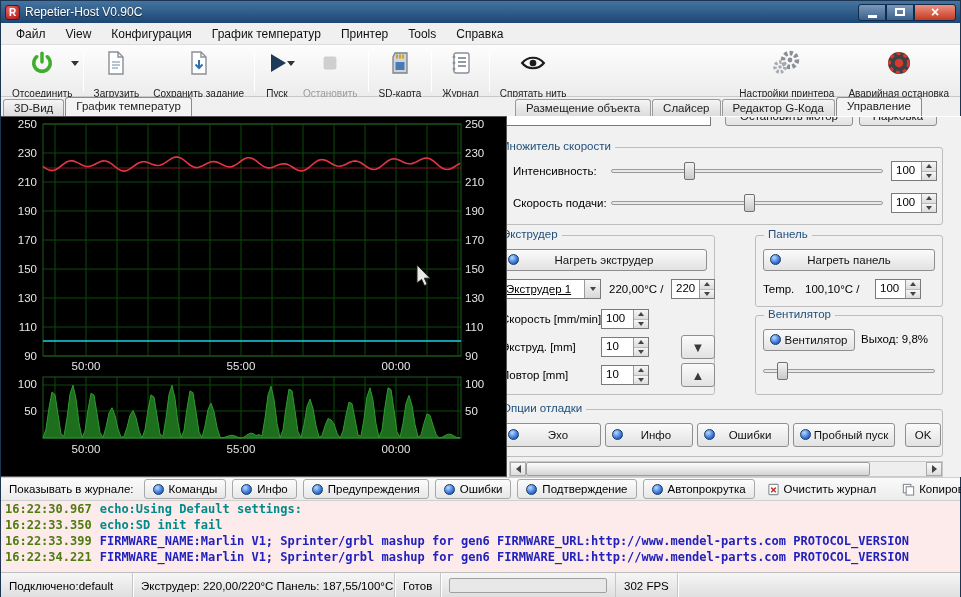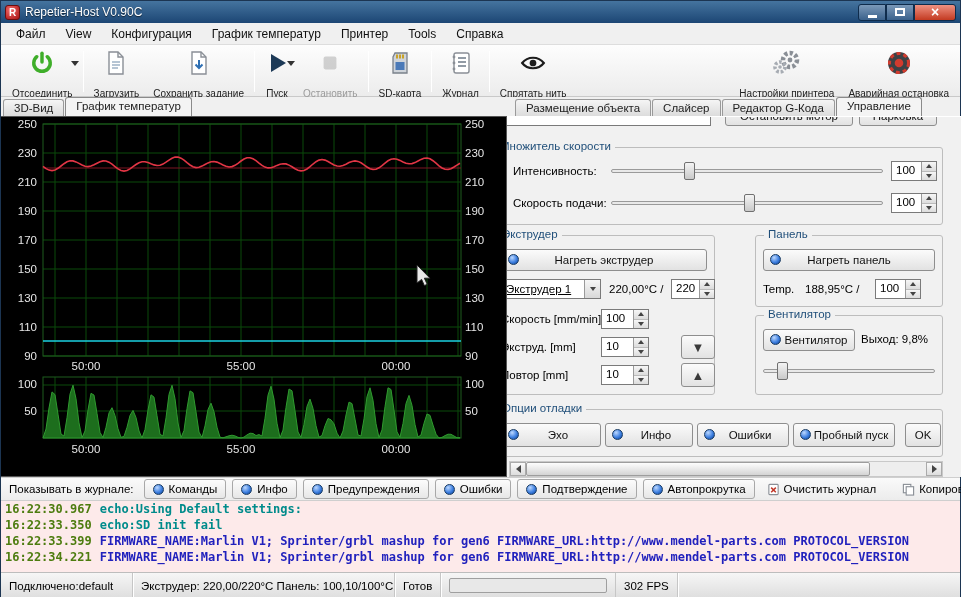--- a/index.html
+++ b/index.html
@@ -447,21 +447,21 @@
           </div>
 
         <div class="group" style="left:262px;top:118px;width:188px;height:72px;">
           <span class="gtitle" style="left:8px;">Панель</span>
         </div>
         <div class="btn" style="left:270px;top:132px;width:172px;height:22px;">
           <span class="led"></span>
           <span>Нагреть панель</span>
         </div>
         <span class="lbl" style="left:270px;top:166px;">Temp.</span>
-        <span class="lbl" style="left:312px;top:166px;">188,95°C /</span>
+        <span class="lbl" style="left:312px;top:166px;">100,10°C /</span>
         <div class="spin" style="left:382px;top:162px;width:46px;">
           <span class="spin-val">100</span>
           <span class="spin-btns">
               <span class="sb">
                 <i class="tri-up"></i>
               </span>
               <span class="sb">
                 <i class="tri-dn"></i>
               </span>
             </span>
@@ -564,19 +564,19 @@
 
   <div class="logarea">
     <div class="log-line teal"><span class="t">16:22:30.967</span><span class="m">echo:Using Default settings:</span></div>
     <div class="log-line teal"><span class="t">16:22:33.350</span><span class="m">echo:SD init fail</span></div>
     <div class="log-line blue"><span class="t">16:22:33.399</span><span class="m">FIRMWARE_NAME:Marlin V1; Sprinter/grbl mashup for gen6 FIRMWARE_URL:http://www.mendel-parts.com PROTOCOL_VERSION</span></div>
     <div class="log-line blue"><span class="t">16:22:34.221</span><span class="m">FIRMWARE_NAME:Marlin V1; Sprinter/grbl mashup for gen6 FIRMWARE_URL:http://www.mendel-parts.com PROTOCOL_VERSION</span></div>
   </div>
 
   <div class="statusbar">
     <span class="sseg" style="width:132px;">Подключено:default</span>
-    <span class="sseg" style="width:262px;">Экструдер: 220,00/220°C Панель: 100,10/100°C</span>
+    <span class="sseg" style="width:262px;">Экструдер: 220,00/220°C Панель: 187,55/100°C</span>
     <span class="sseg" style="width:46px;">Готов</span>
     <span class="progress"><span class="fill"></span></span>
     <span class="sseg" style="border-left:1px solid #c6c6c6;">302 FPS</span>
   </div>
 
 </div>
 
 </body></html>

